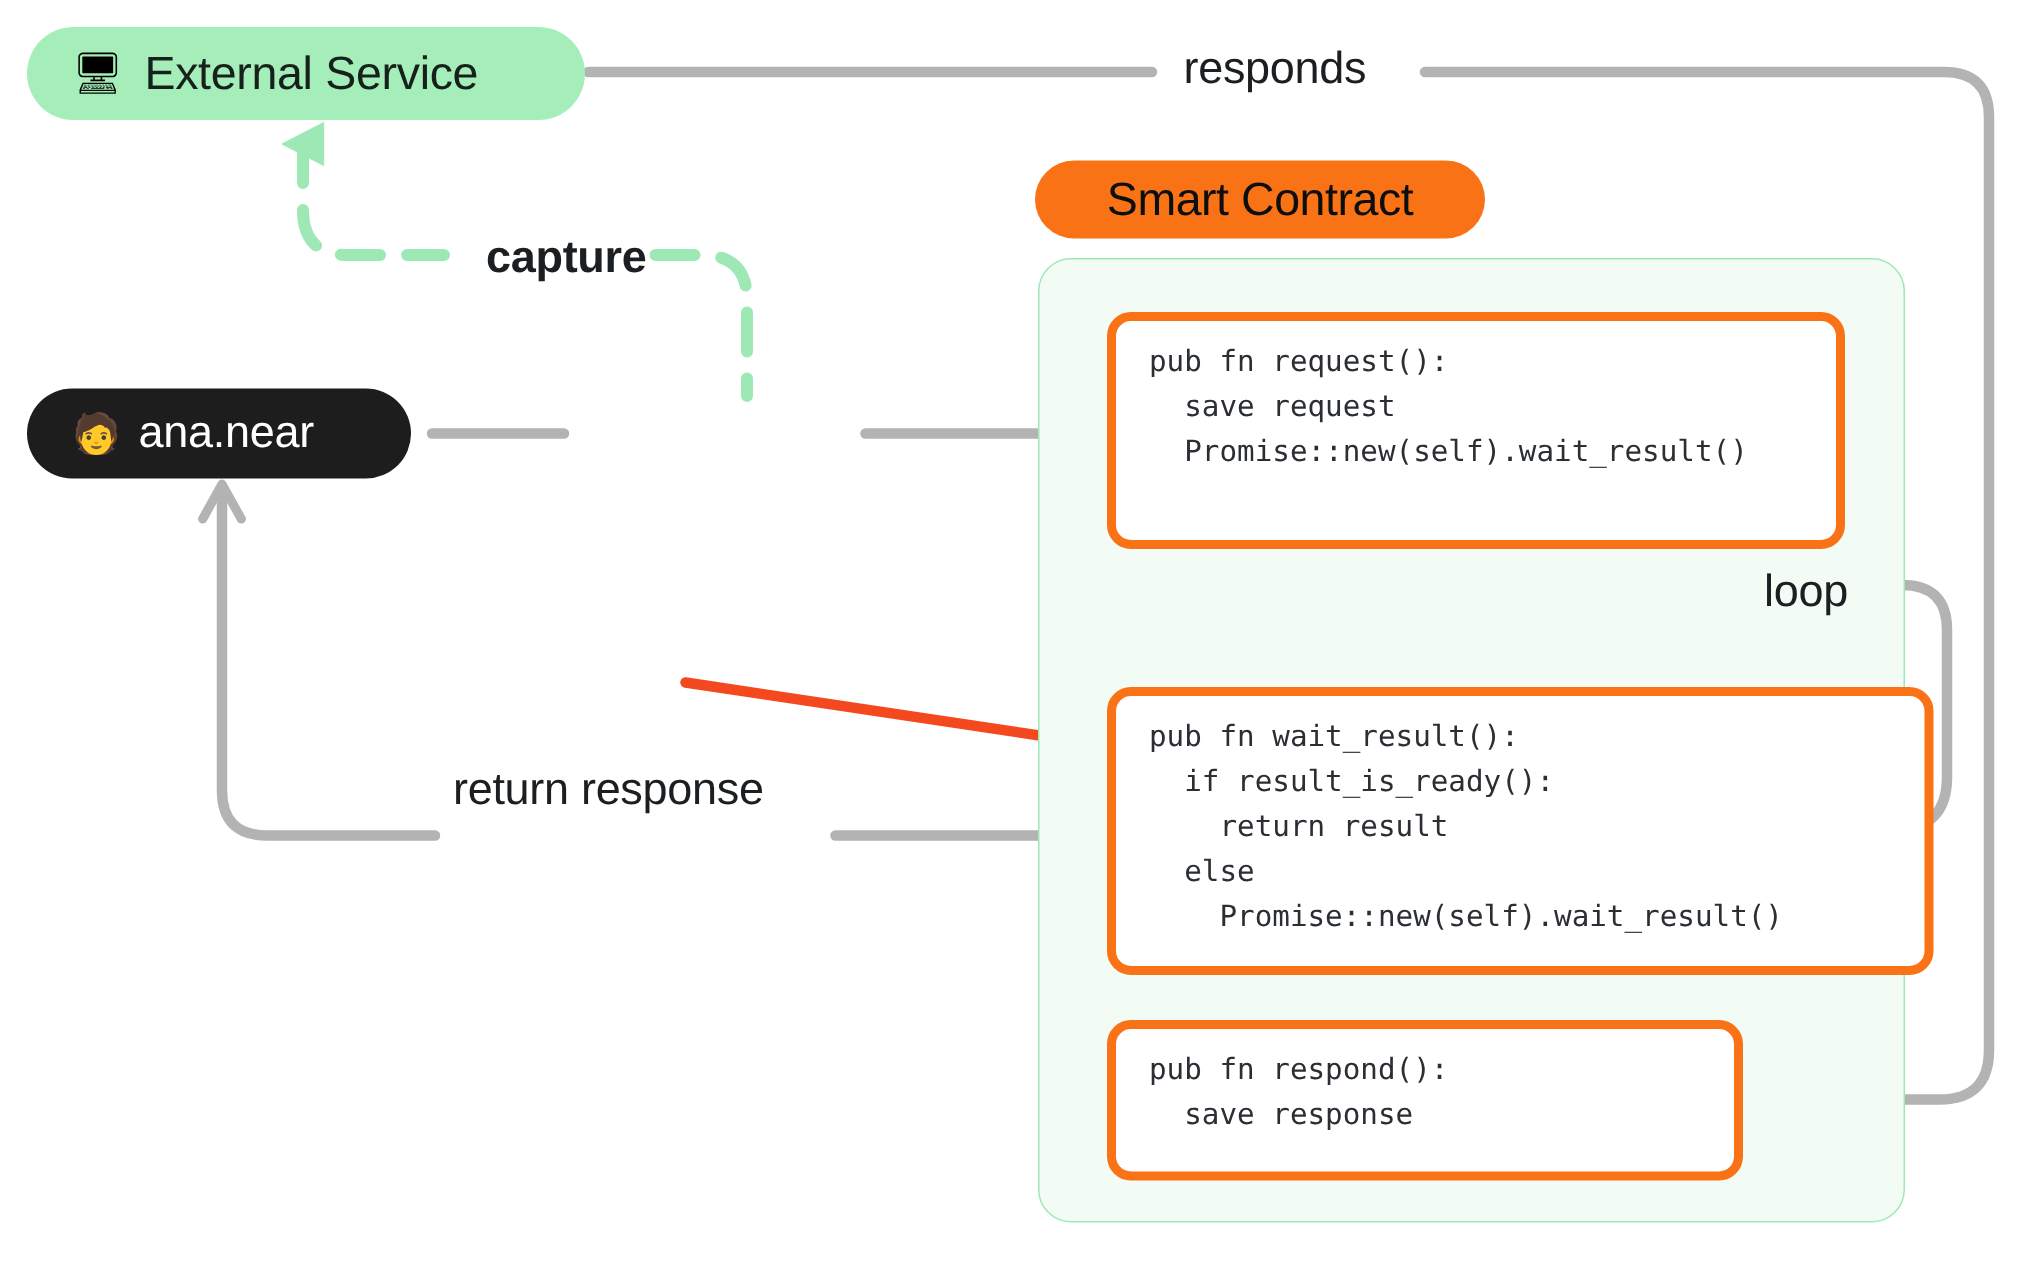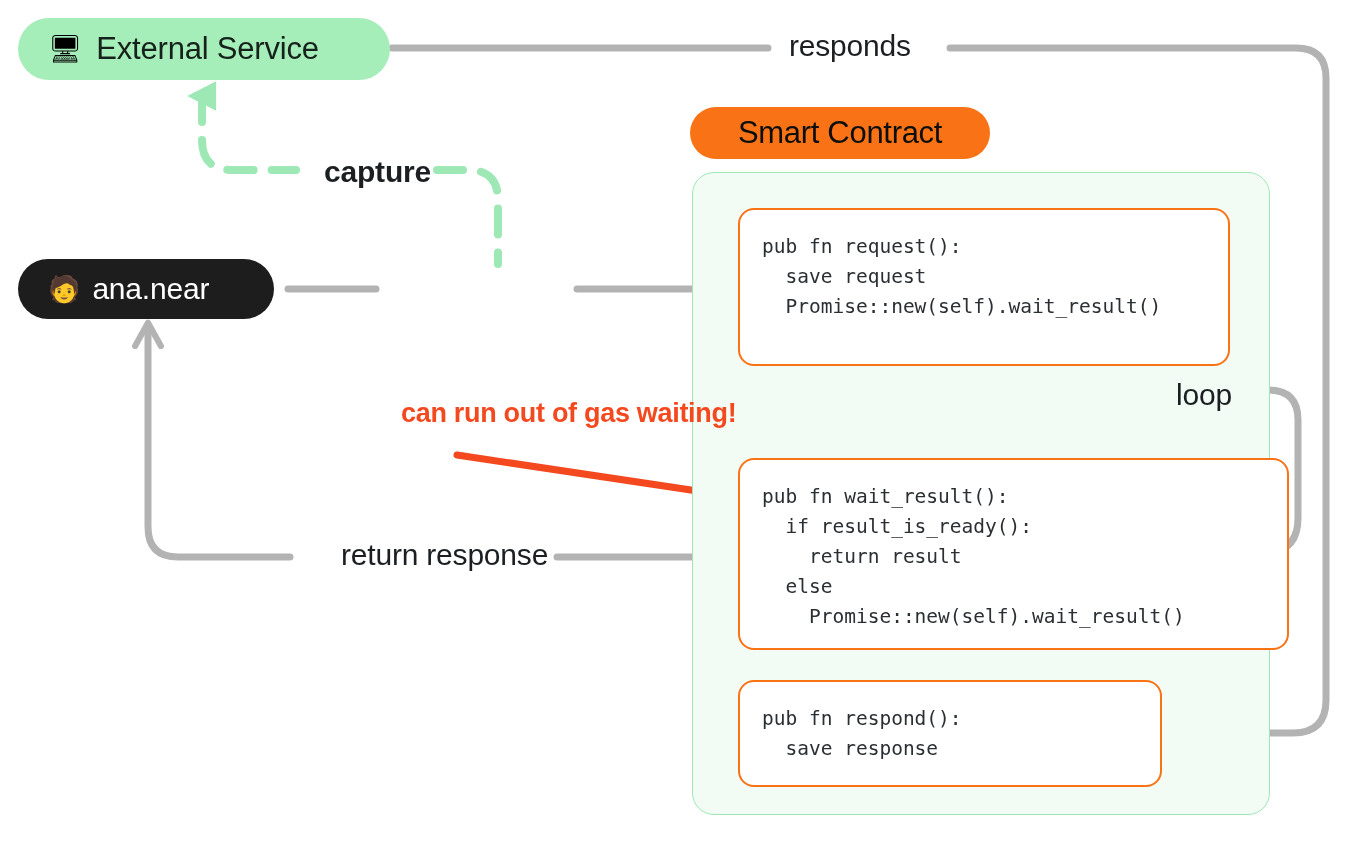--- a/index.html
+++ b/index.html
@@ -99,24 +99,24 @@
     border-radius: 22px;
     background: #f2fcf4;
     border: 1.5px solid #9de8b5;
     box-sizing: border-box;
   }
 
   
   .code-card {
     position: absolute;
     background: #ffffff;
-    border: 2px solid #f97316;
+    border: 6px solid #f97316;
     border-radius: 16px;
     box-sizing: border-box;
-    padding: 22px 18px 22px 22px;
+    padding: 12px 18px 22px 22px;
   }
   .code-card pre {
     margin: 0;
     font-family: "DejaVu Sans Mono", "Liberation Mono", monospace;
     font-size: 19.5px;
     line-height: 30px;
     color: #2b2f33;
     white-space: pre;
     letter-spacing: 0px;
   }
@@ -129,21 +129,21 @@
     position: absolute;
     font-size: 30px;
     color: #1b1f22;
     white-space: nowrap;
     letter-spacing: -0.2px;
     text-align: center;
   }
   #lbl-responds      { left: 789px; top: 29px; }
   #lbl-capture       { left: 324px; top: 155px; font-weight: bold; }
   #lbl-call-request  { left: 389px; top: 270px; }
-  #lbl-return-resp   { left: 302px; top: 538px; margin-left: 39px; }
+  #lbl-return-resp   { left: 302px; top: 510px; }
   #lbl-loop          { left: 1176px; top: 378px; }
 
   #lbl-warning {
     position: absolute;
     left: 401px;
     top: 398px;
     font-size: 27px;
     font-weight: bold;
     color: #f4481f;
     white-space: nowrap;
@@ -240,15 +240,14 @@
   <div id="card-respond" class="code-card">
     <pre>pub fn respond():
   save response</pre>
   </div>
 
   <div id="lbl-responds" class="edge-label">responds</div>
   <div id="lbl-capture" class="edge-label">capture</div>
   <div id="lbl-return-resp" class="edge-label">return response</div>
   <div id="lbl-loop" class="edge-label">loop</div>
 
-  <div id="lbl-warning">can run out of gas waiting!</div>
 
 </div>
 
 </body></html>

